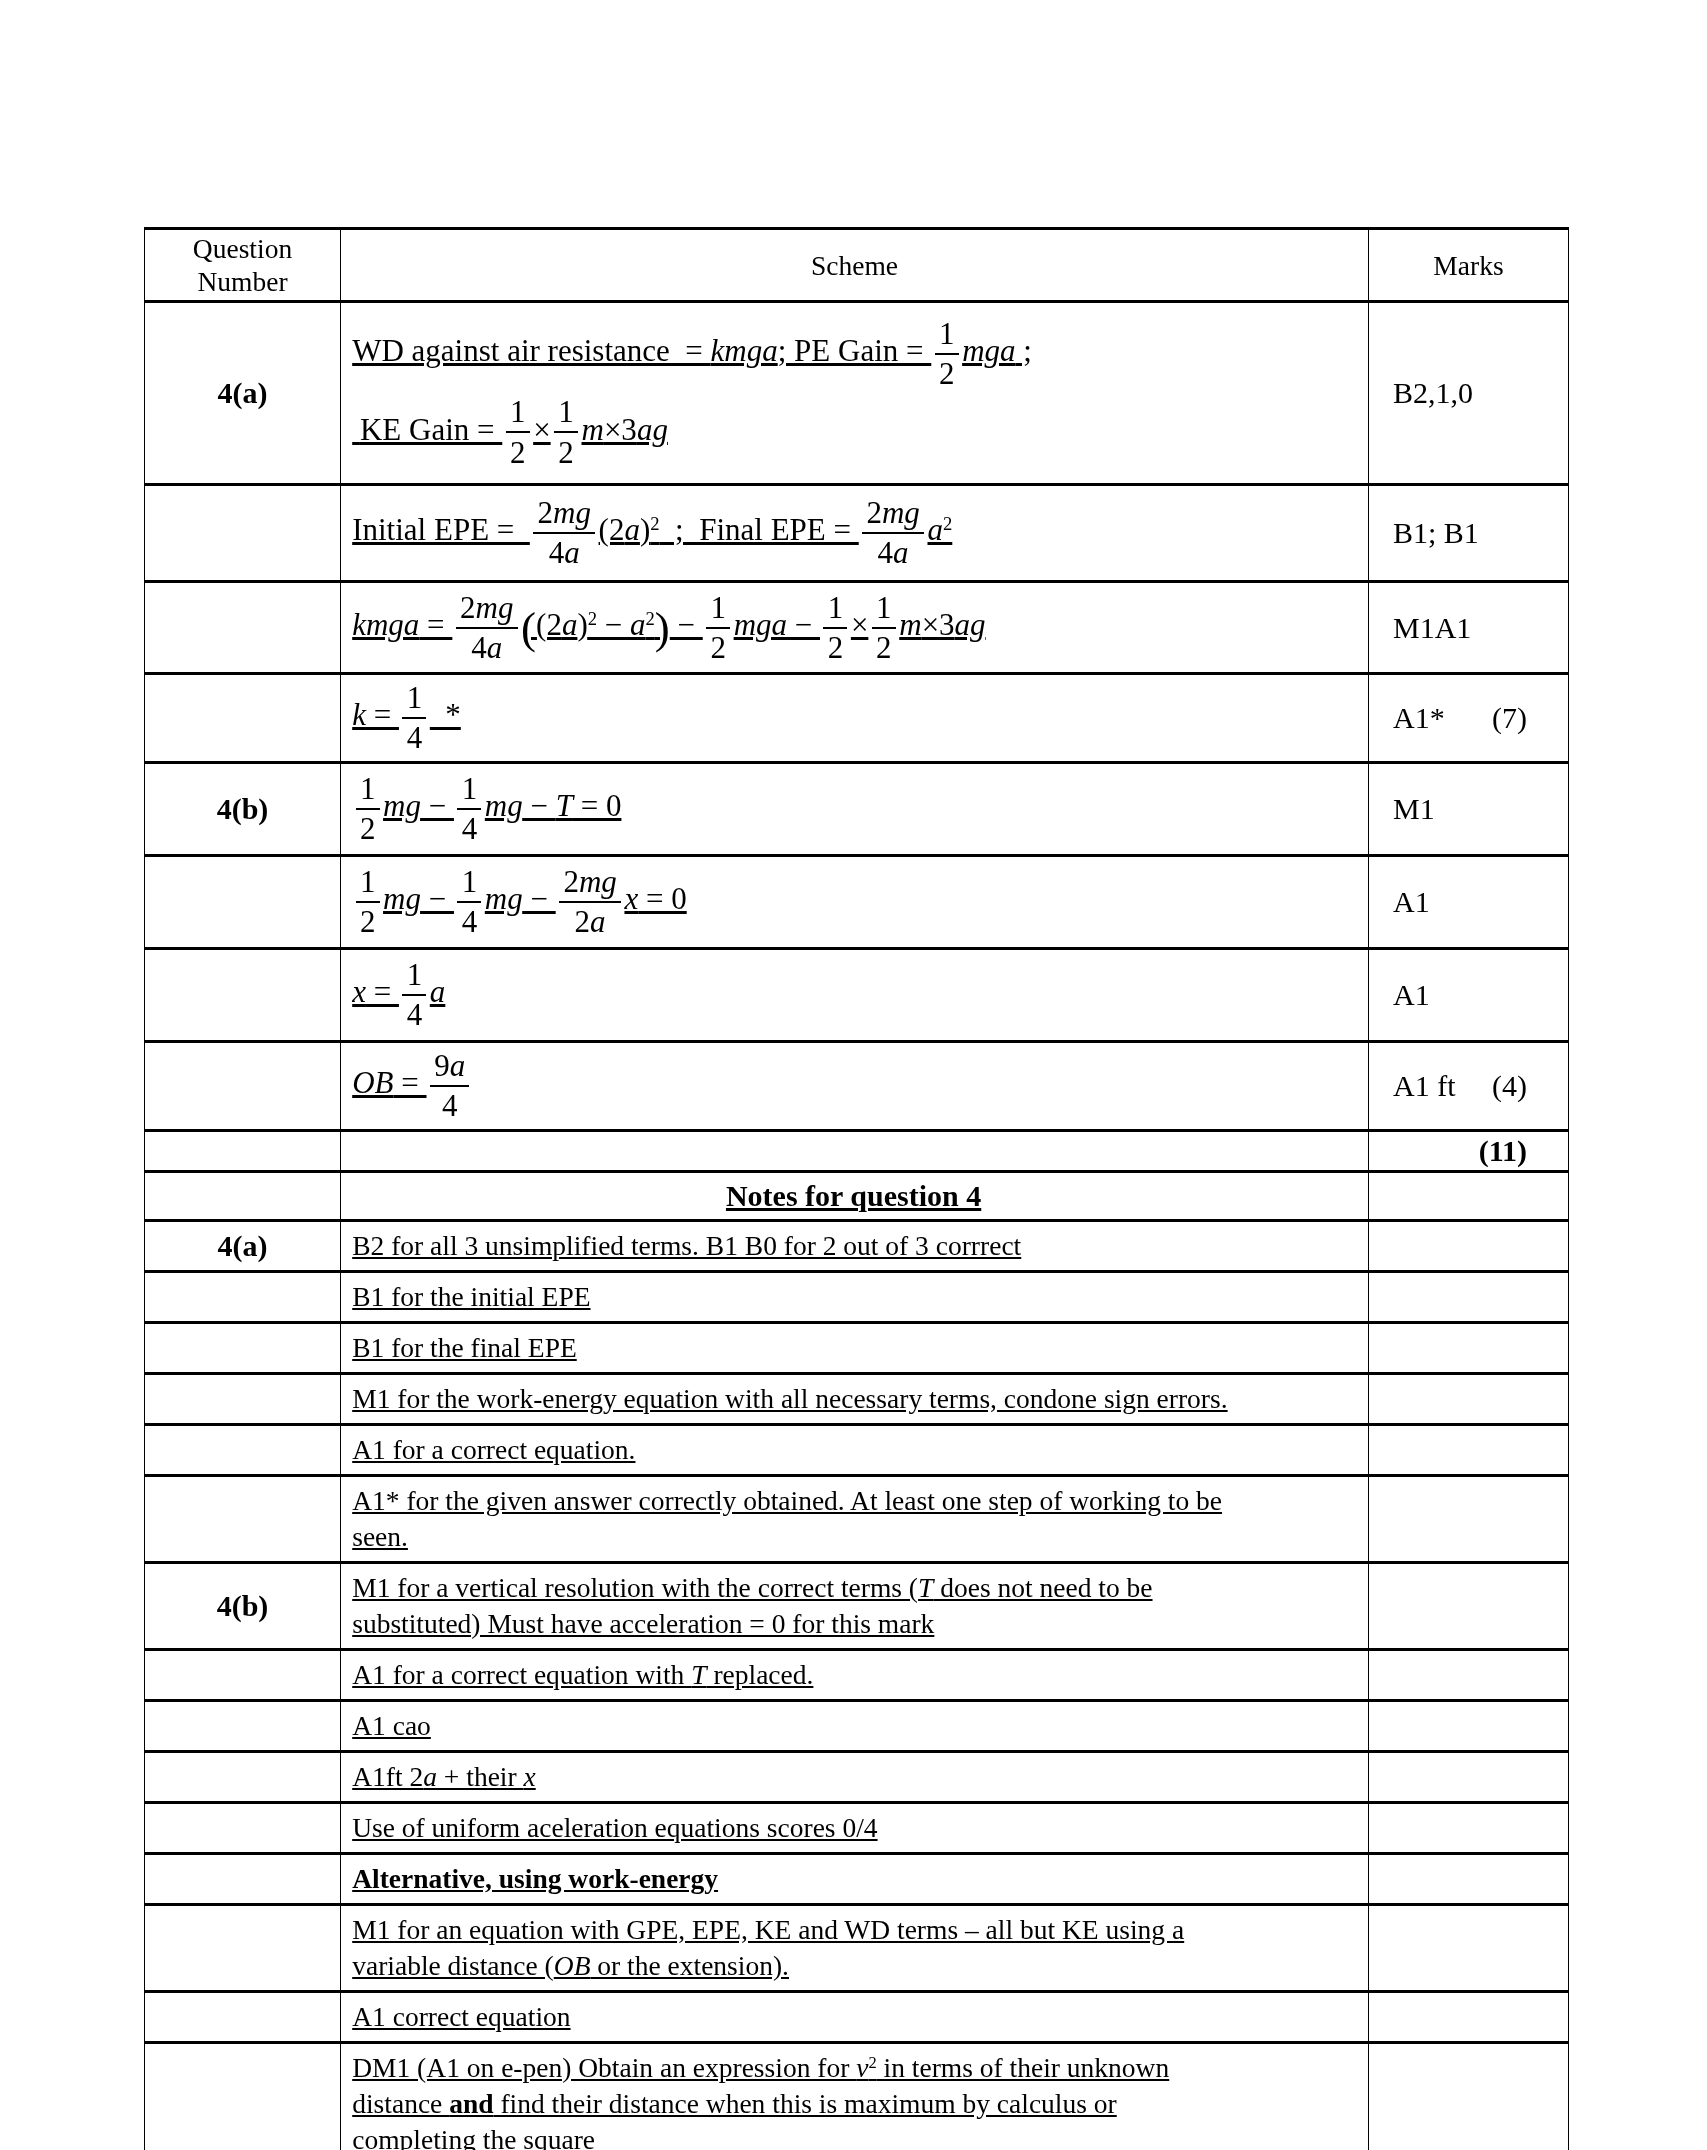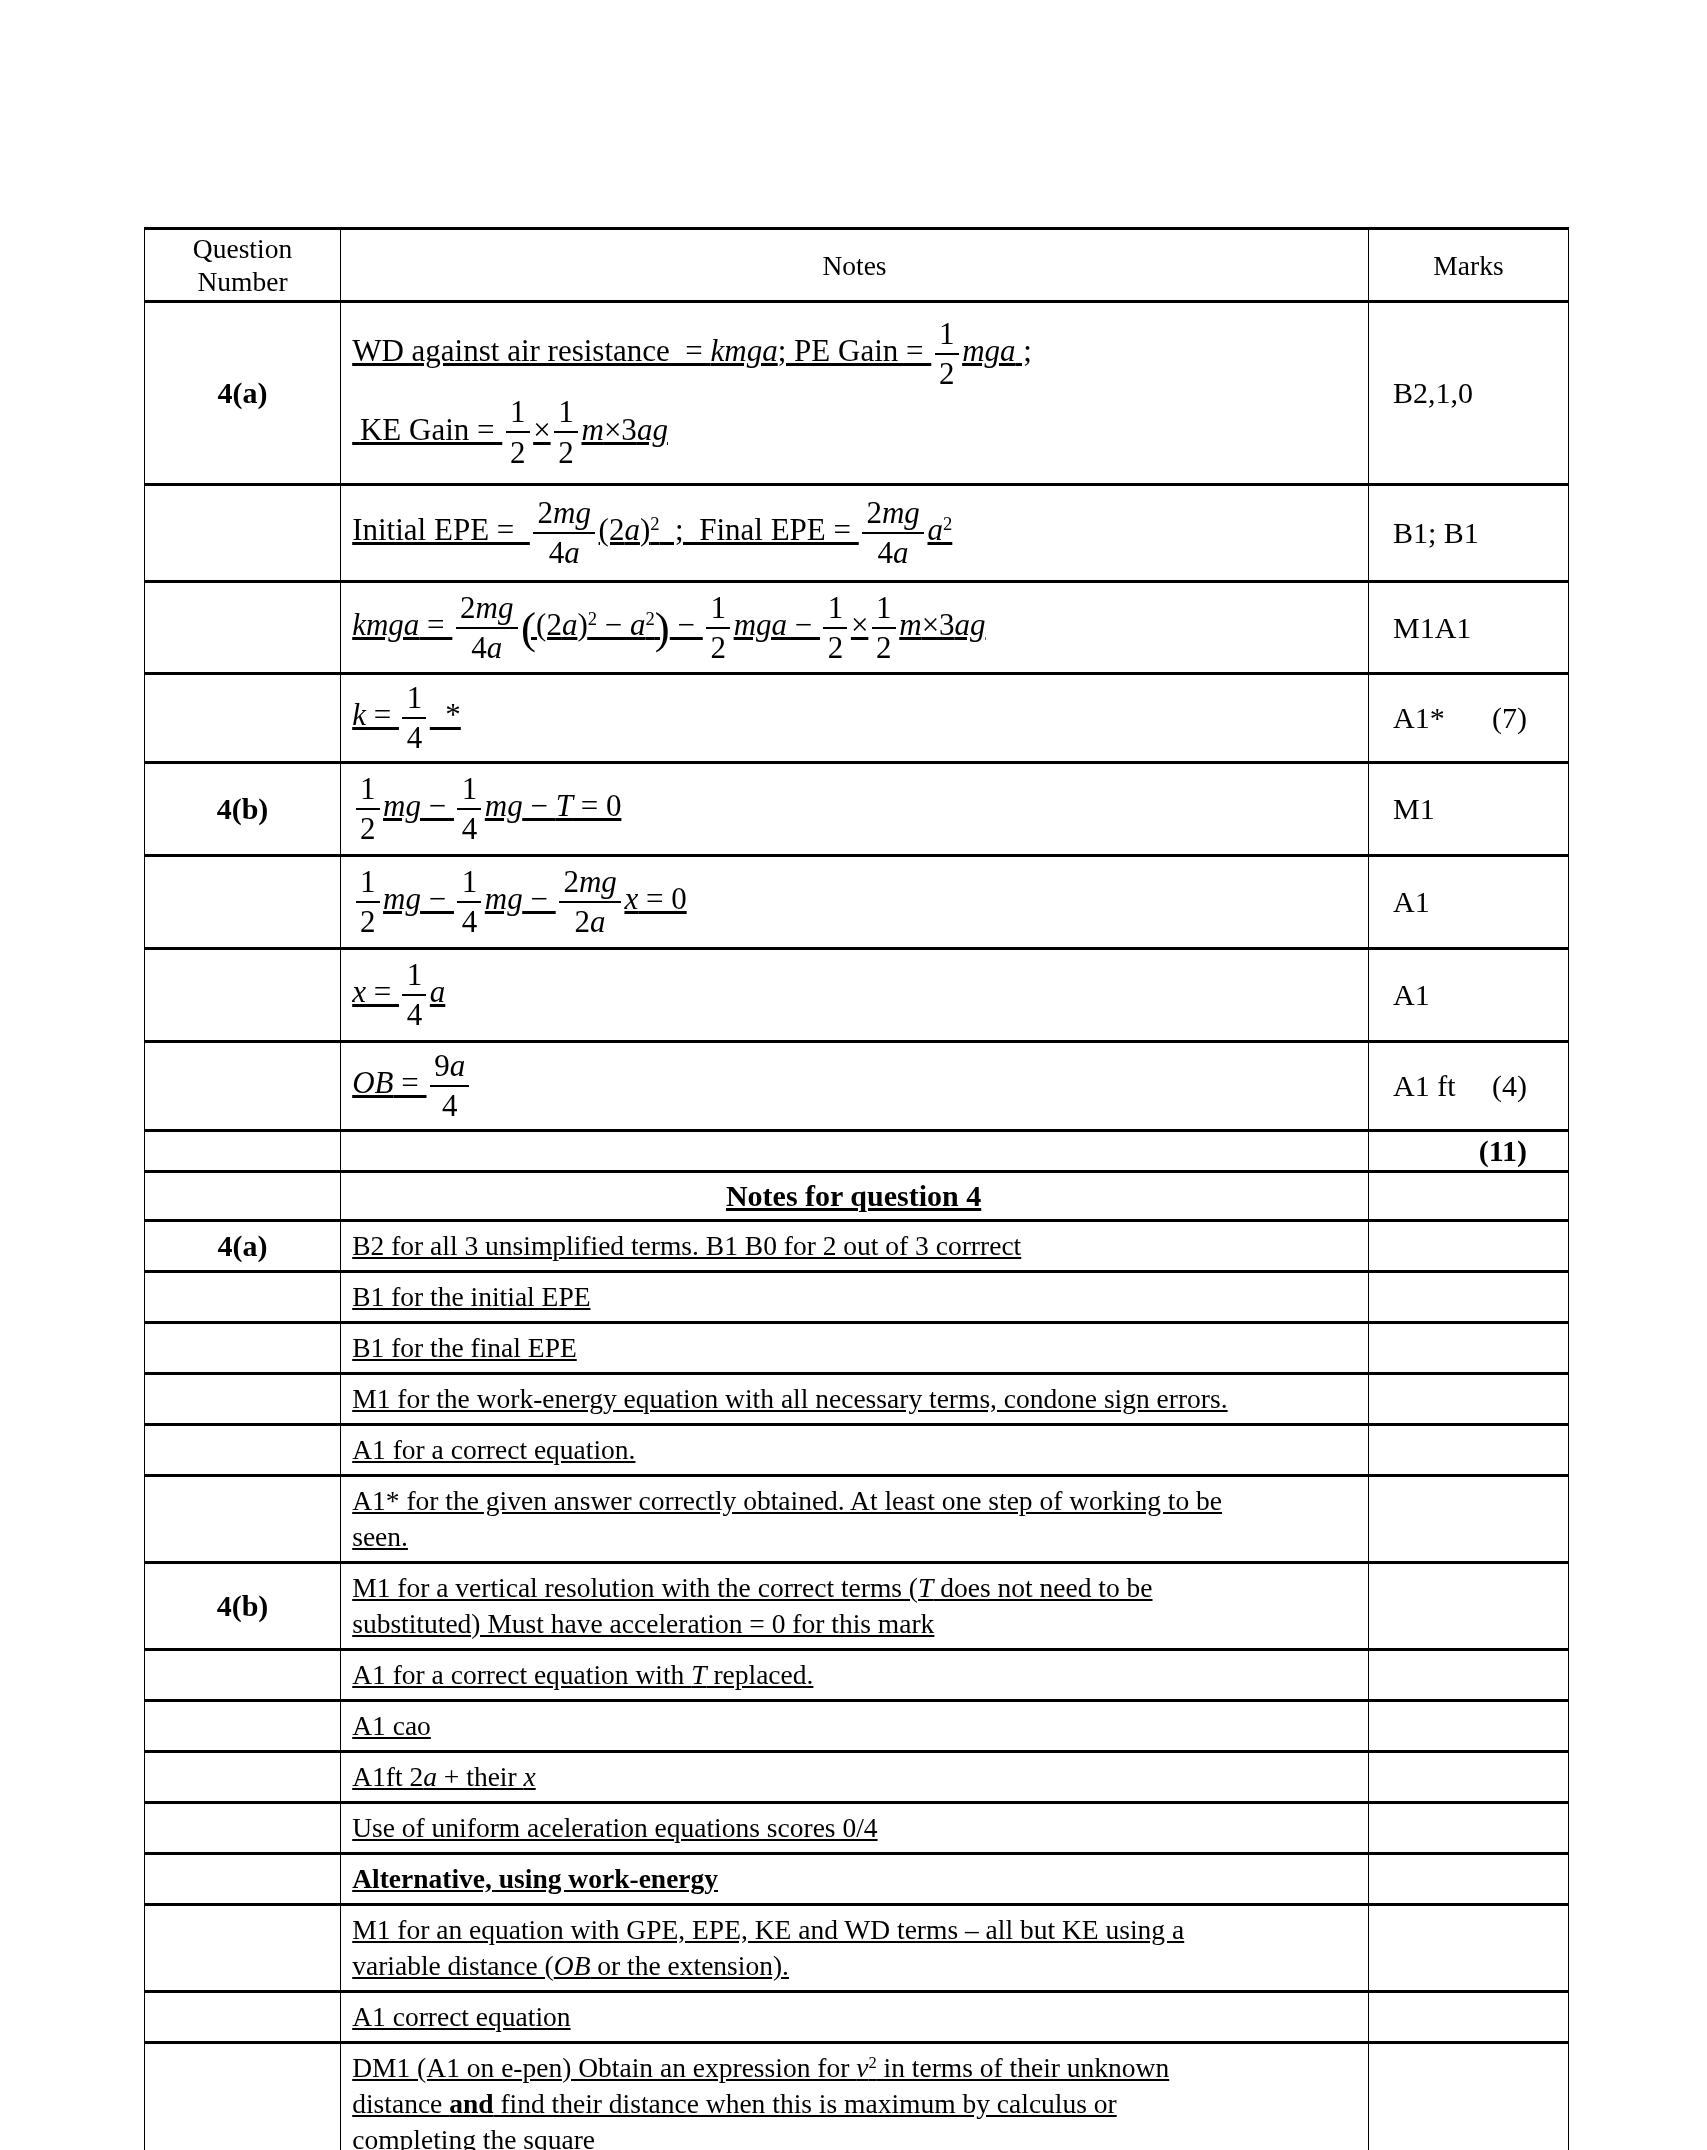--- a/index.html
+++ b/index.html
@@ -51,21 +51,21 @@
   <table class="ms">
     <colgroup>
         <col class="c1">
         <col class="c2">
         <col class="c3">
       </colgroup>
     <thead>
       <tr>
         <th>Question
 Number</th>
-        <th>Notes</th>
+        <th>Scheme</th>
         <th>Marks</th>
       </tr>
     </thead>
     <tbody>
         <tr style="height: 183px;">
           <td class="qn">4(a)</td>
           <td class="scheme">
             <div class="fline"><span class="txt">WD against air resistance  = </span><span class="it">kmga</span><span class="txt">; PE Gain = </span><span class="frac"><span class="num"><span class="txt">1</span></span><span class="den"><span class="txt">2</span></span></span><span class="it">mga</span><span class="txt"> ;</span></div>
             <div class="fline"><span class="txt"> KE Gain = </span><span class="frac"><span class="num"><span class="txt">1</span></span><span class="den"><span class="txt">2</span></span></span><span class="txt">×</span><span class="frac"><span class="num"><span class="txt">1</span></span><span class="den"><span class="txt">2</span></span></span><span class="it">m</span><span class="txt">×3</span><span class="it">ag</span></div>
           </td>

